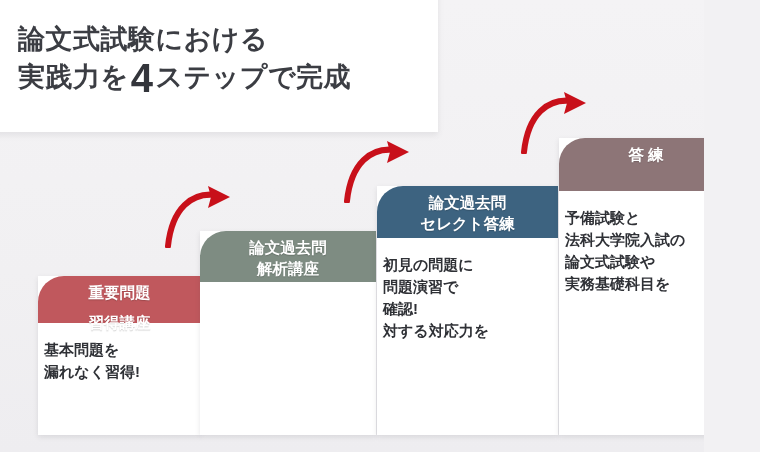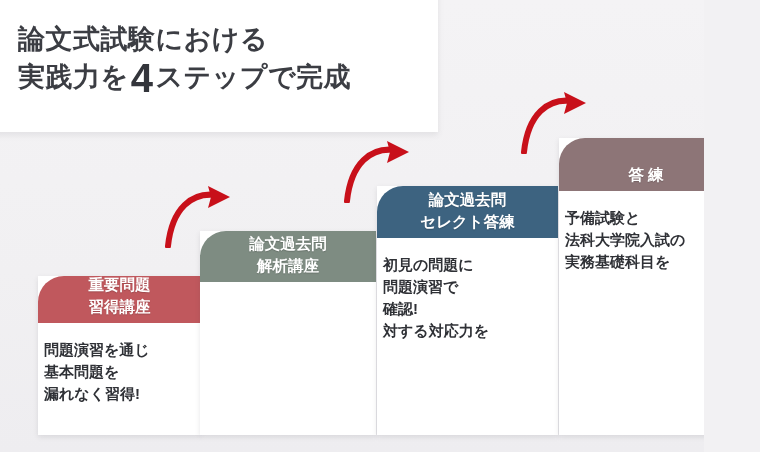--- a/index.html
+++ b/index.html
@@ -70,21 +70,21 @@
   .card-header {
     border-top-left-radius: 26px;
     color: #ffffff;
     font-weight: bold;
     font-size: 15.5px;
     line-height: 1.38;
     text-align: center;
     display: flex;
     flex-direction: column;
     align-items: center;
-    justify-content: flex-end;
+    justify-content: flex-start;
     text-shadow: 0 1px 1px rgba(0,0,0,0.18);
     box-sizing: border-box;
     padding: 6px 4px;
   }
   .card-header .hline {
     white-space: nowrap;
   }
   .card-body {
     flex: 1;
     color: #2f3136;
@@ -94,21 +94,21 @@
     text-align: left;
     padding: 16px 6px 0 6px;
     box-sizing: border-box;
   }
   .card-body .bline {
     white-space: nowrap;
   }
 
   
   #card-1 { left: 38px;  top: 276px; width: 163px; height: 159px; }
-  #card-1 .card-header { height: 47px; background: #c0585d; }
+  #card-1 .card-header { height: 47px; background: #c0585d; gap: 9px; }
   #card-2 { left: 200px; top: 231px; width: 176px; height: 204px; }
   #card-2 .card-header { height: 51px; background: #7e8c82; }
   #card-3 { left: 377px; top: 186px; width: 181px; height: 249px; }
   #card-3 .card-header { height: 52px; background: #3d6380; }
   #card-4 { left: 559px; top: 138px; width: 178px; height: 297px; }
   #card-4 .card-header { height: 53px; background: #8d7577; }
   #card-4 .card-header .hline { letter-spacing: 4px; }
 
   
   .arrow {
@@ -132,21 +132,20 @@
       <span>ステップで完成</span>
     </div>
   </div>
 
   <div class="card" id="card-1">
     <div class="card-header">
       <span class="hline">重要問題</span>
       <span class="hline">習得講座</span>
     </div>
     <div class="card-body">
-      <div class="bline">問題演習を通じ</div>
       <div class="bline">基本問題を</div>
       <div class="bline">漏れなく習得!</div>
     </div>
   </div>
 
   <div class="card" id="card-2">
     <div class="card-header">
       <span class="hline">論文過去問</span>
       <span class="hline">解析講座</span>
     </div>
@@ -165,20 +164,21 @@
     </div>
   </div>
 
   <div class="card" id="card-4">
     <div class="card-header">
       <span class="hline">答練</span>
     </div>
     <div class="card-body">
       <div class="bline">予備試験と</div>
       <div class="bline">法科大学院入試の</div>
+      <div class="bline">論文式試験や</div>
       <div class="bline">実務基礎科目を</div>
     </div>
   </div>
 
   <svg class="arrow" id="arrow-1" width="72" height="62" viewBox="0 0 72 62">
     <path d="M6 60 C 10 22, 30 6, 54 9" fill="none" stroke="#c8101a" stroke-width="6" stroke-linecap="round"></path>
     <path d="M46 0 L 68 11 L 46 22 L 49 11 Z" fill="#c8101a"></path>
   </svg>
 
   <svg class="arrow" id="arrow-2" width="72" height="62" viewBox="0 0 72 62">

